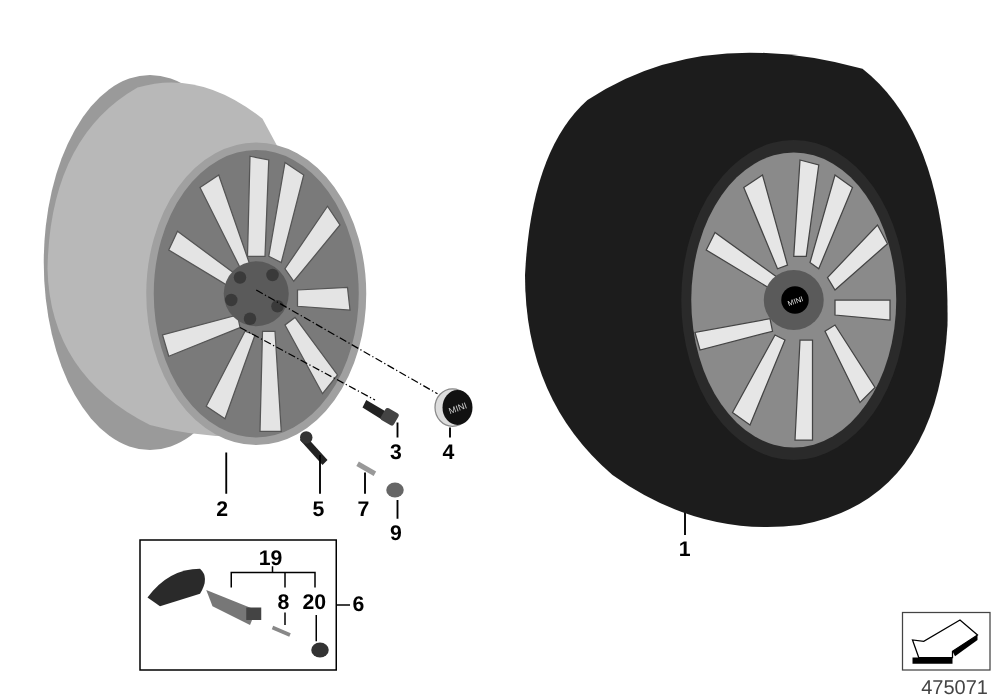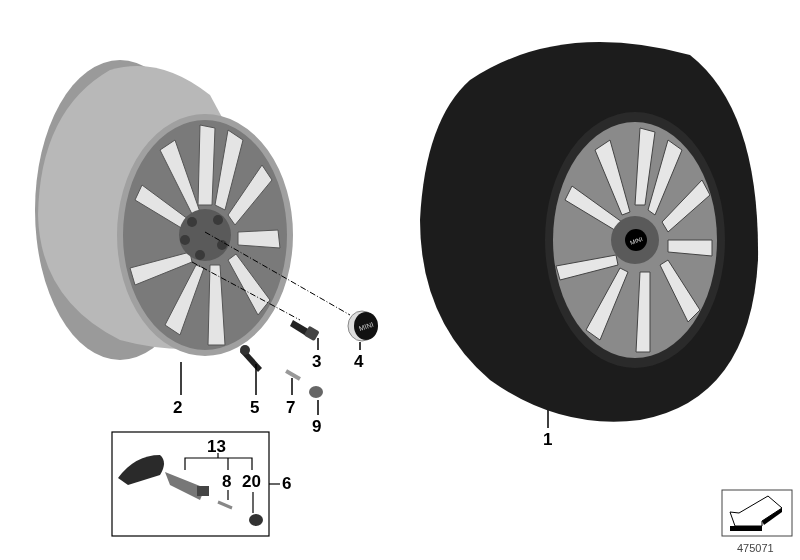--- a/index.html
+++ b/index.html
@@ -1,19 +1,19 @@
 <!DOCTYPE html>
 <html><head>
 <meta charset="utf-8">
 <style>
   html,body{margin:0;padding:0;background:#fff;}
   body{width:800px;height:560px;position:relative;overflow:hidden;font-family:"Liberation Sans",sans-serif;}
   svg{position:absolute;left:0;top:0;}
   .lbl{position:absolute;font-weight:bold;font-size:17px;color:#000;line-height:1;}
-  .docnum{position:absolute;font-size:11px;color:#444;}
+  .docnum{position:absolute;font-size:16px;color:#444;}
 </style>
 </head>
 <body>
 
 <svg width="800" height="560" viewBox="0 0 800 560">
 
   <g>
     <ellipse cx="120" cy="210" rx="85" ry="150" fill="#9a9a9a"></ellipse>
     <path d="M110 70 Q160 55 210 95 L245 160 L230 345 Q175 355 120 340 Q40 300 38 215 Q40 110 110 70Z" fill="#b8b8b8"></path>
     <ellipse cx="205" cy="235" rx="85" ry="118" fill="#7a7a7a" stroke="#a0a0a0" stroke-width="6"></ellipse>
@@ -120,18 +120,18 @@
   </g>
 </svg>
 
 <div class="lbl" style="left:543px;top:431px">1</div>
 <div class="lbl" style="left:173px;top:399px">2</div>
 <div class="lbl" style="left:312px;top:353px">3</div>
 <div class="lbl" style="left:354px;top:353px">4</div>
 <div class="lbl" style="left:250px;top:399px">5</div>
 <div class="lbl" style="left:286px;top:399px">7</div>
 <div class="lbl" style="left:312px;top:418px">9</div>
-<div class="lbl" style="left:207px;top:438px">13</div>
+<div class="lbl" style="left:207px;top:438px">19</div>
 <div class="lbl" style="left:222px;top:473px">8</div>
 <div class="lbl" style="left:242px;top:473px">20</div>
 <div class="lbl" style="left:282px;top:475px">6</div>
 
 <div class="docnum" style="left:737px;top:542px">475071</div>
 
 </body></html>

